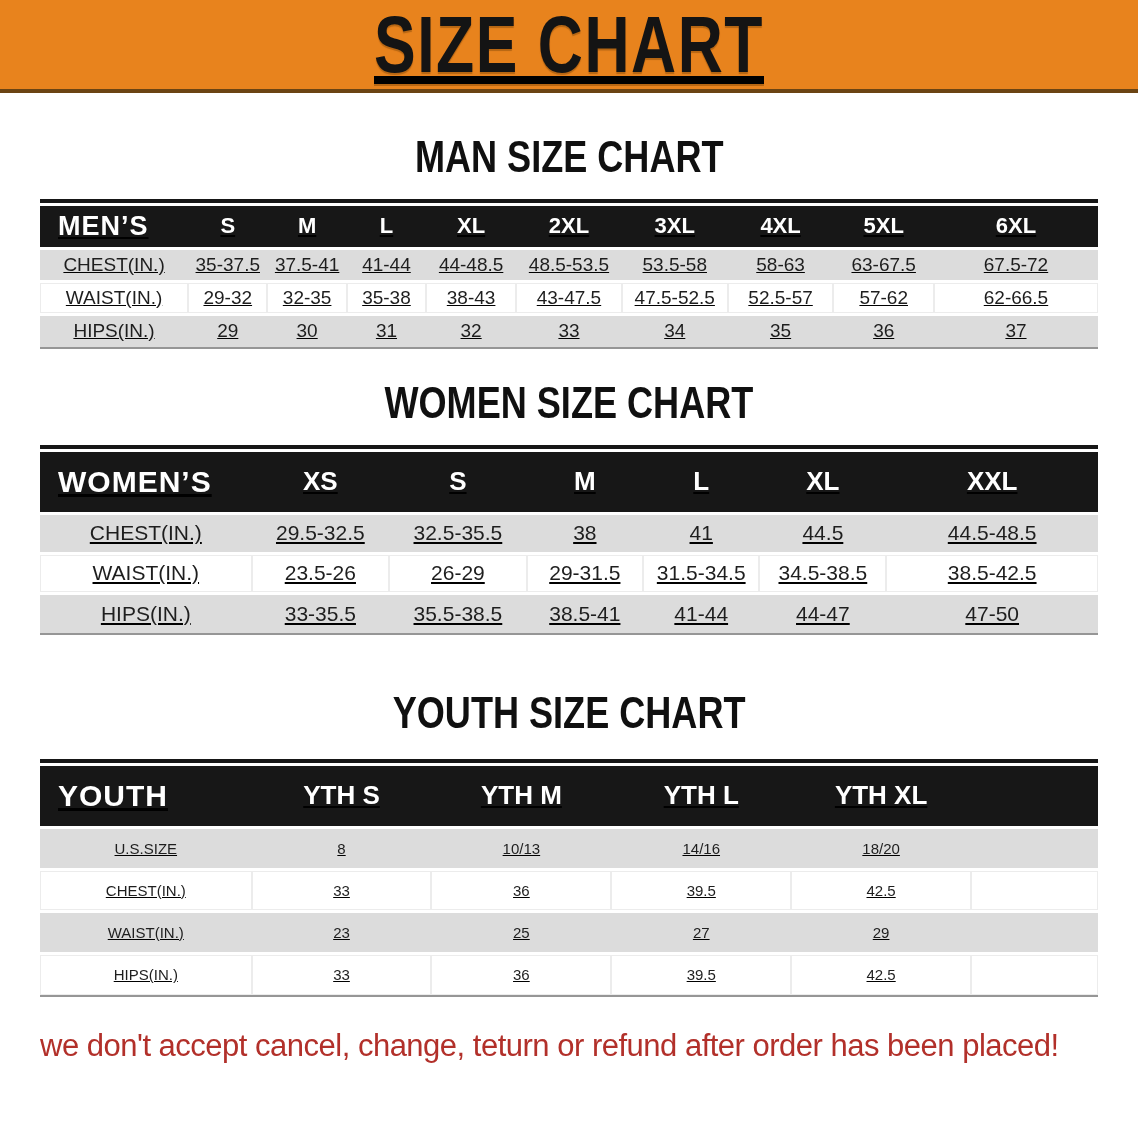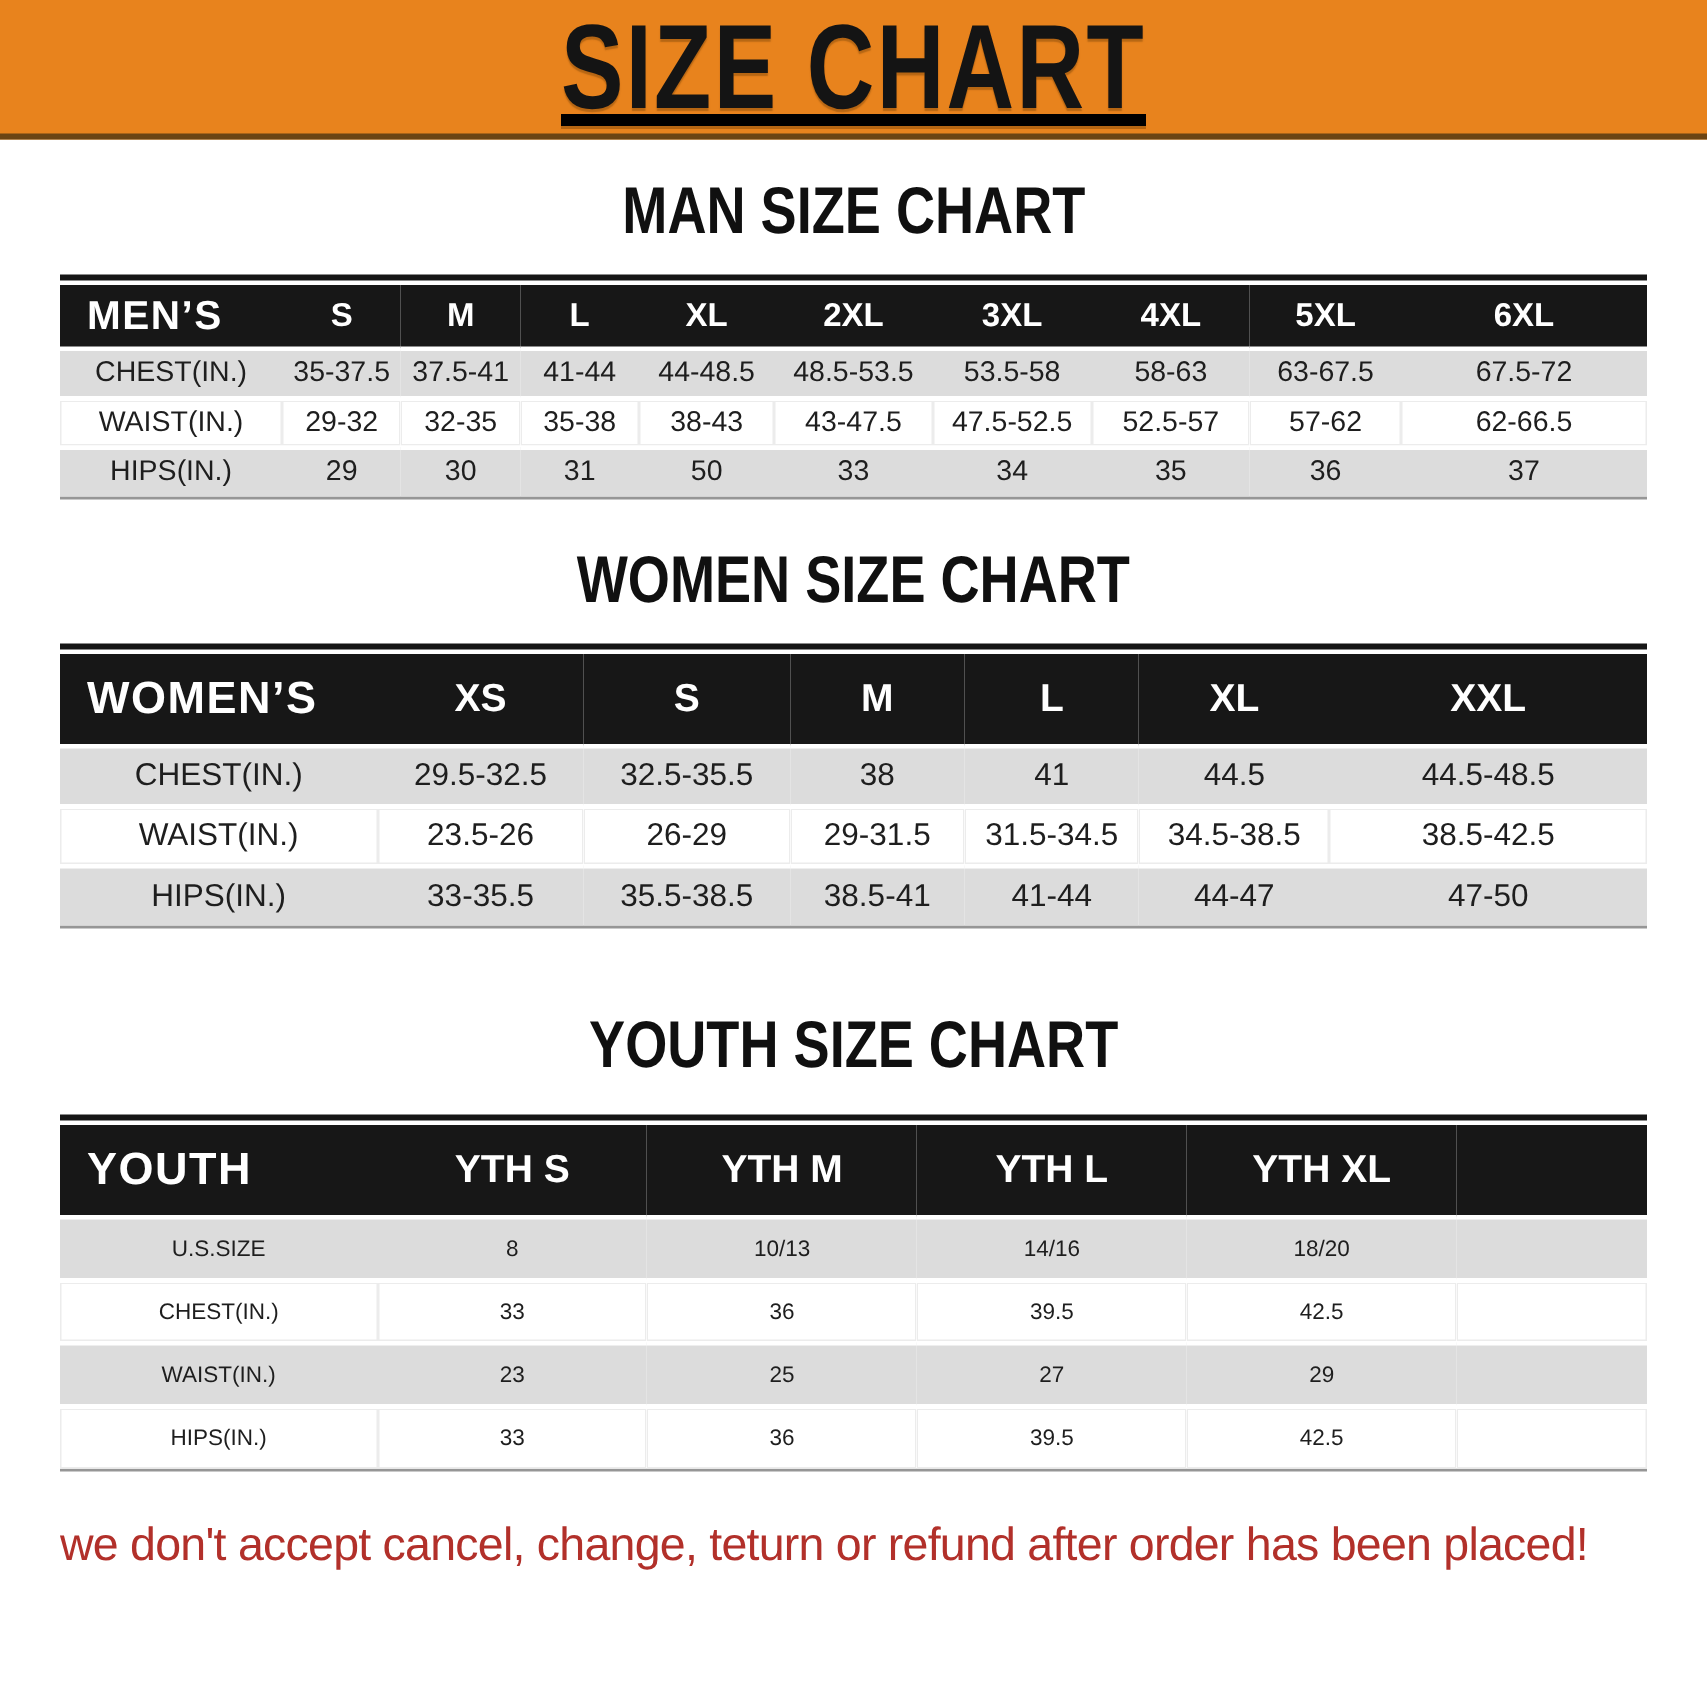--- a/index.html
+++ b/index.html
@@ -32,33 +32,33 @@
     transform:scaleX(0.78);
     text-shadow:0 2px 1px rgba(90,50,0,0.35);
     white-space:nowrap;
   }
   
   .section-heading{text-align:center;line-height:1;}
   .section-heading .ht{
     display:inline-block;font-size:44px;font-weight:bold;
     color:#101010;transform:scaleX(0.82);white-space:nowrap;
   }
-  #sec-man .section-heading{margin-top:26px;}
+  #sec-man .section-heading{margin-top:42px;}
   #sec-women .section-heading{margin-top:32px;}
   #sec-youth .section-heading{margin-top:56px;}
   
   .table-wrap{
     width:1058px;margin:20px auto 0;
     border-top:4px solid #161616;
     padding-top:3px;
     border-bottom:2px solid #969696;
     background:#ffffff;
   }
   #sec-youth .table-wrap{margin-top:24px;}
-  table{width:100%;border-collapse:collapse;table-layout:fixed;}
+  table{width:100%;border-collapse:collapse;table-layout:fixed;text-decoration:underline;}
   thead th{
     background:var(--bar-bg);color:#fff;font-weight:bold;
     text-align:center;vertical-align:middle;white-space:nowrap;
   }
   .tbl-men thead th{height:42px;font-size:22px;}
   .tbl-men thead th.corner{font-size:27px;}
   .tbl-women thead th,.tbl-youth thead th{height:61px;font-size:26px;}
   .tbl-women thead th.corner,.tbl-youth thead th.corner{font-size:30px;}
   thead th.corner{text-align:left;padding-left:18px;letter-spacing:1px;}
   tbody td{
@@ -144,21 +144,21 @@
             <td>47.5-52.5</td>
             <td>52.5-57</td>
             <td>57-62</td>
             <td>62-66.5</td>
           </tr>
           <tr class="shade">
             <td class="rowlab">HIPS(IN.)</td>
             <td>29</td>
             <td>30</td>
             <td>31</td>
-            <td>50</td>
+            <td>32</td>
             <td>33</td>
             <td>34</td>
             <td>35</td>
             <td>36</td>
             <td>37</td>
           </tr>
         </tbody>
       </table>
   </div>
 </section>

